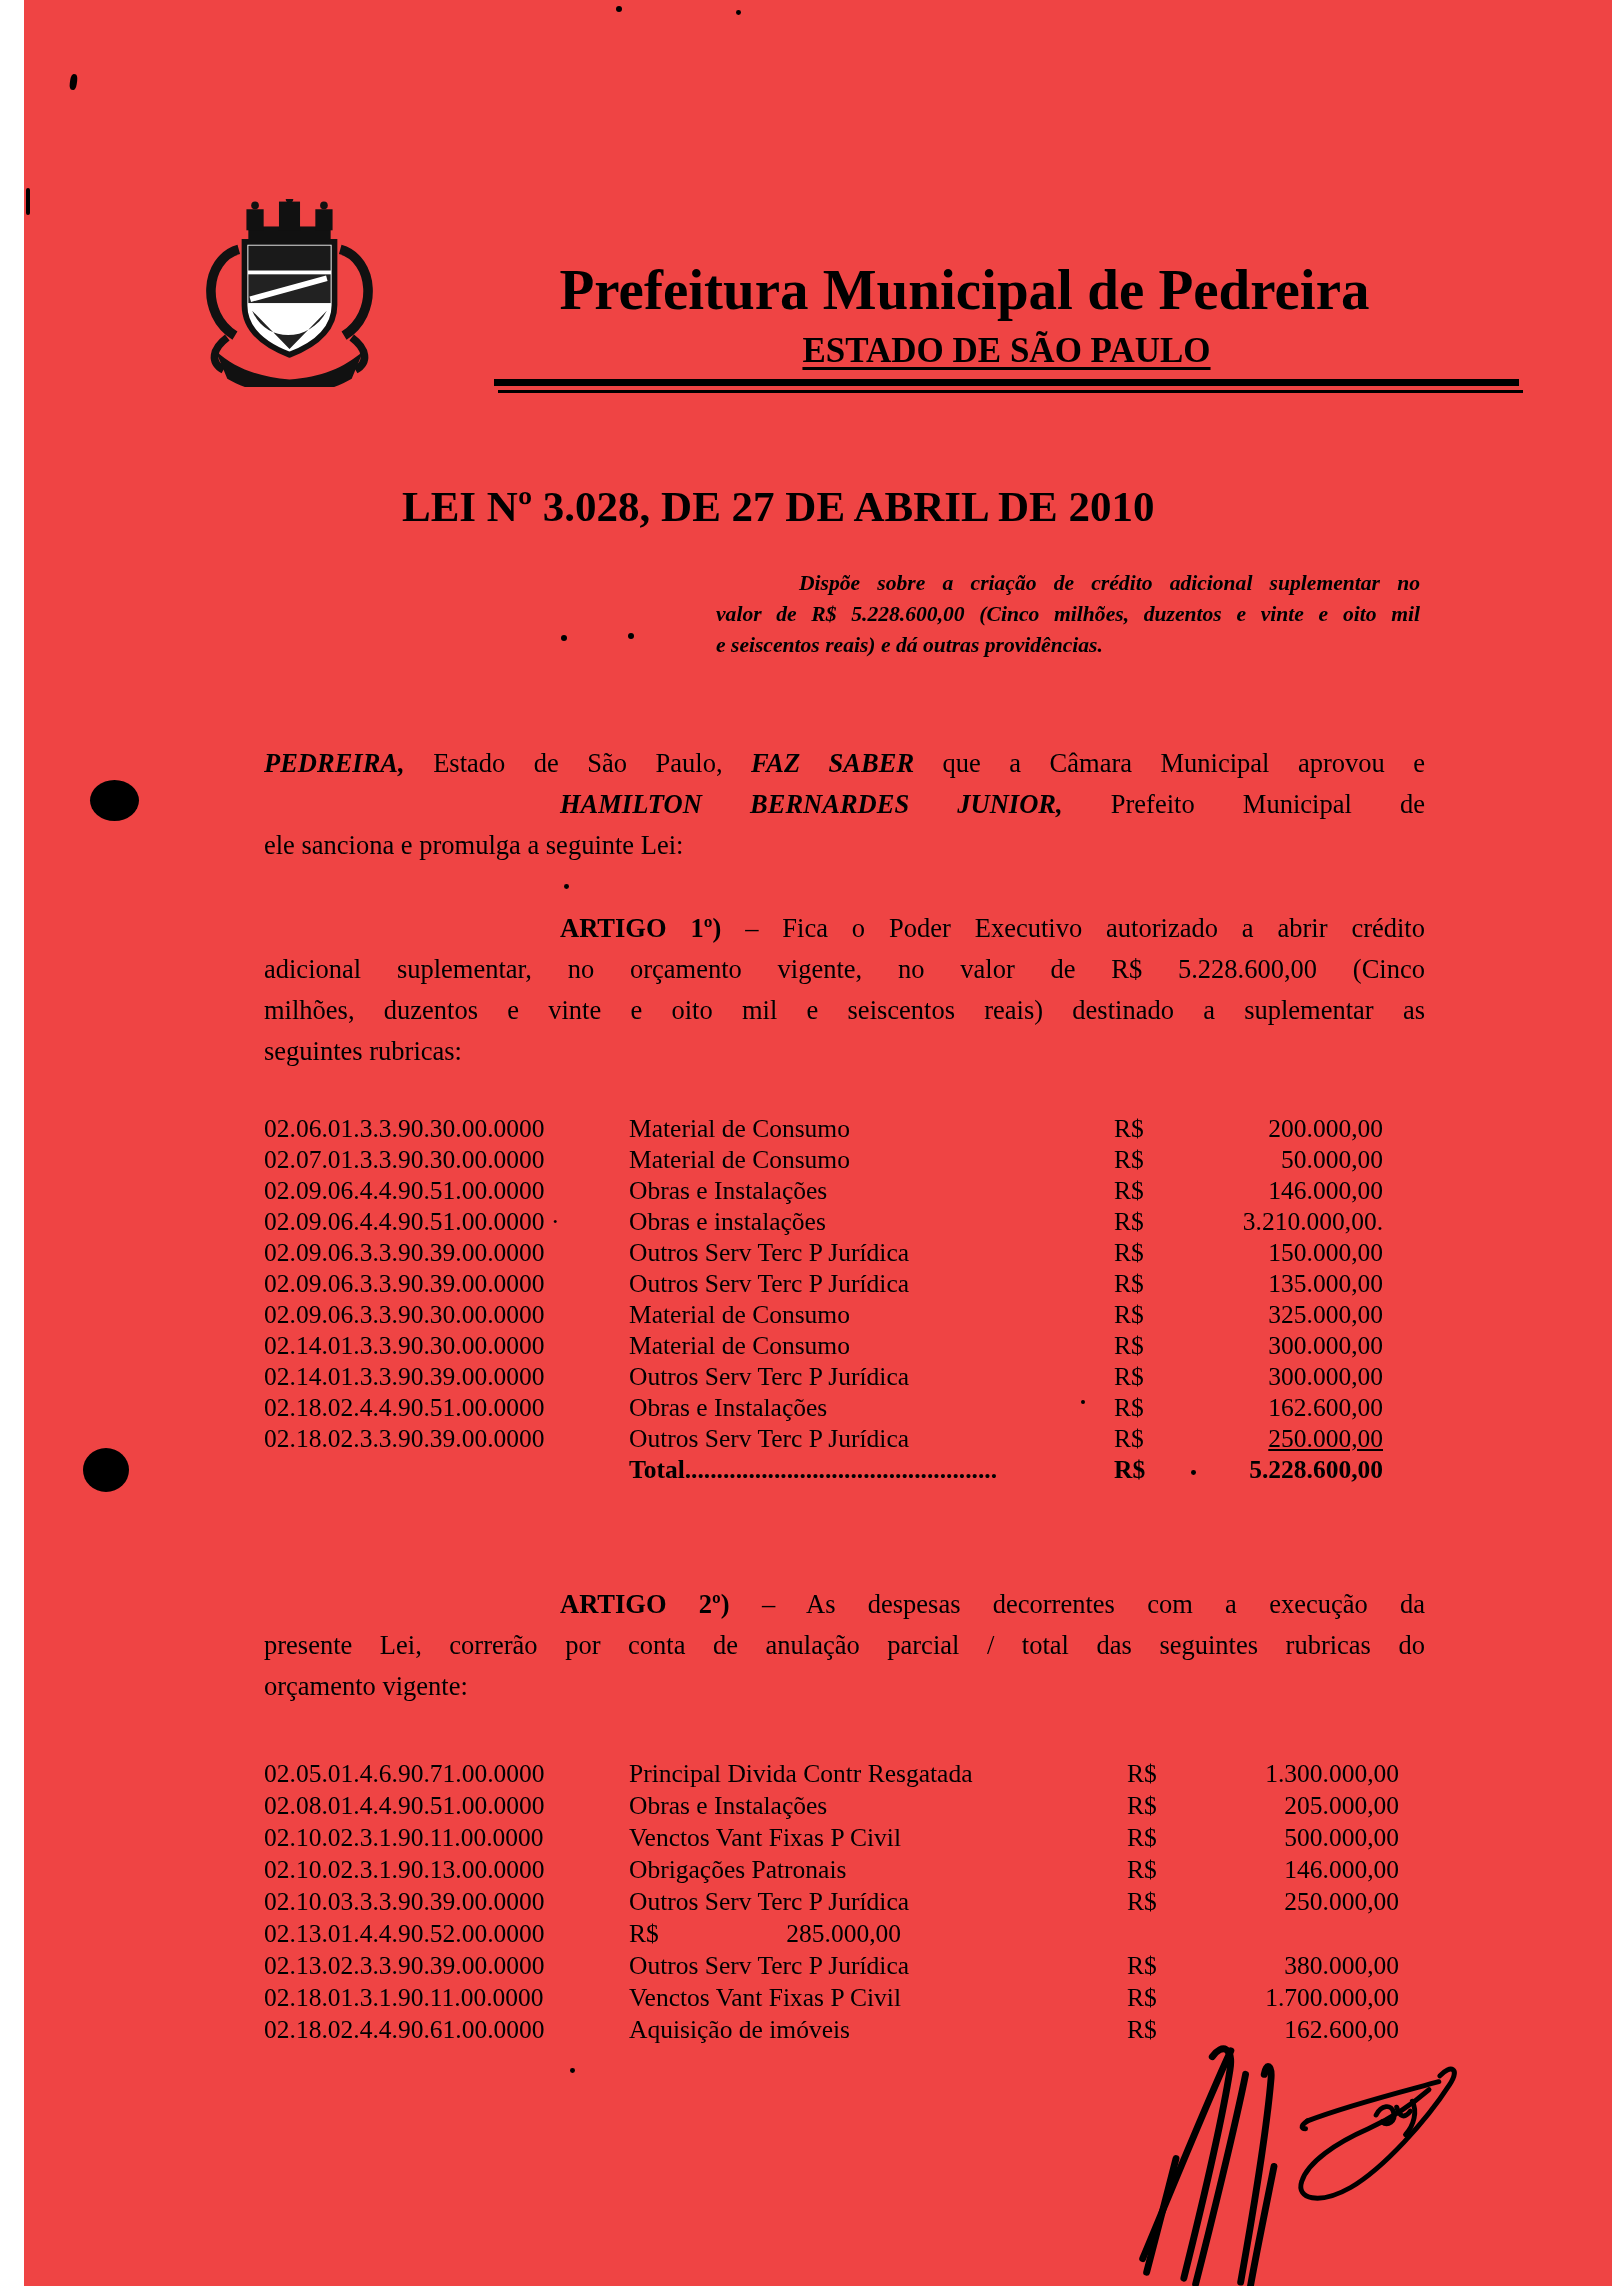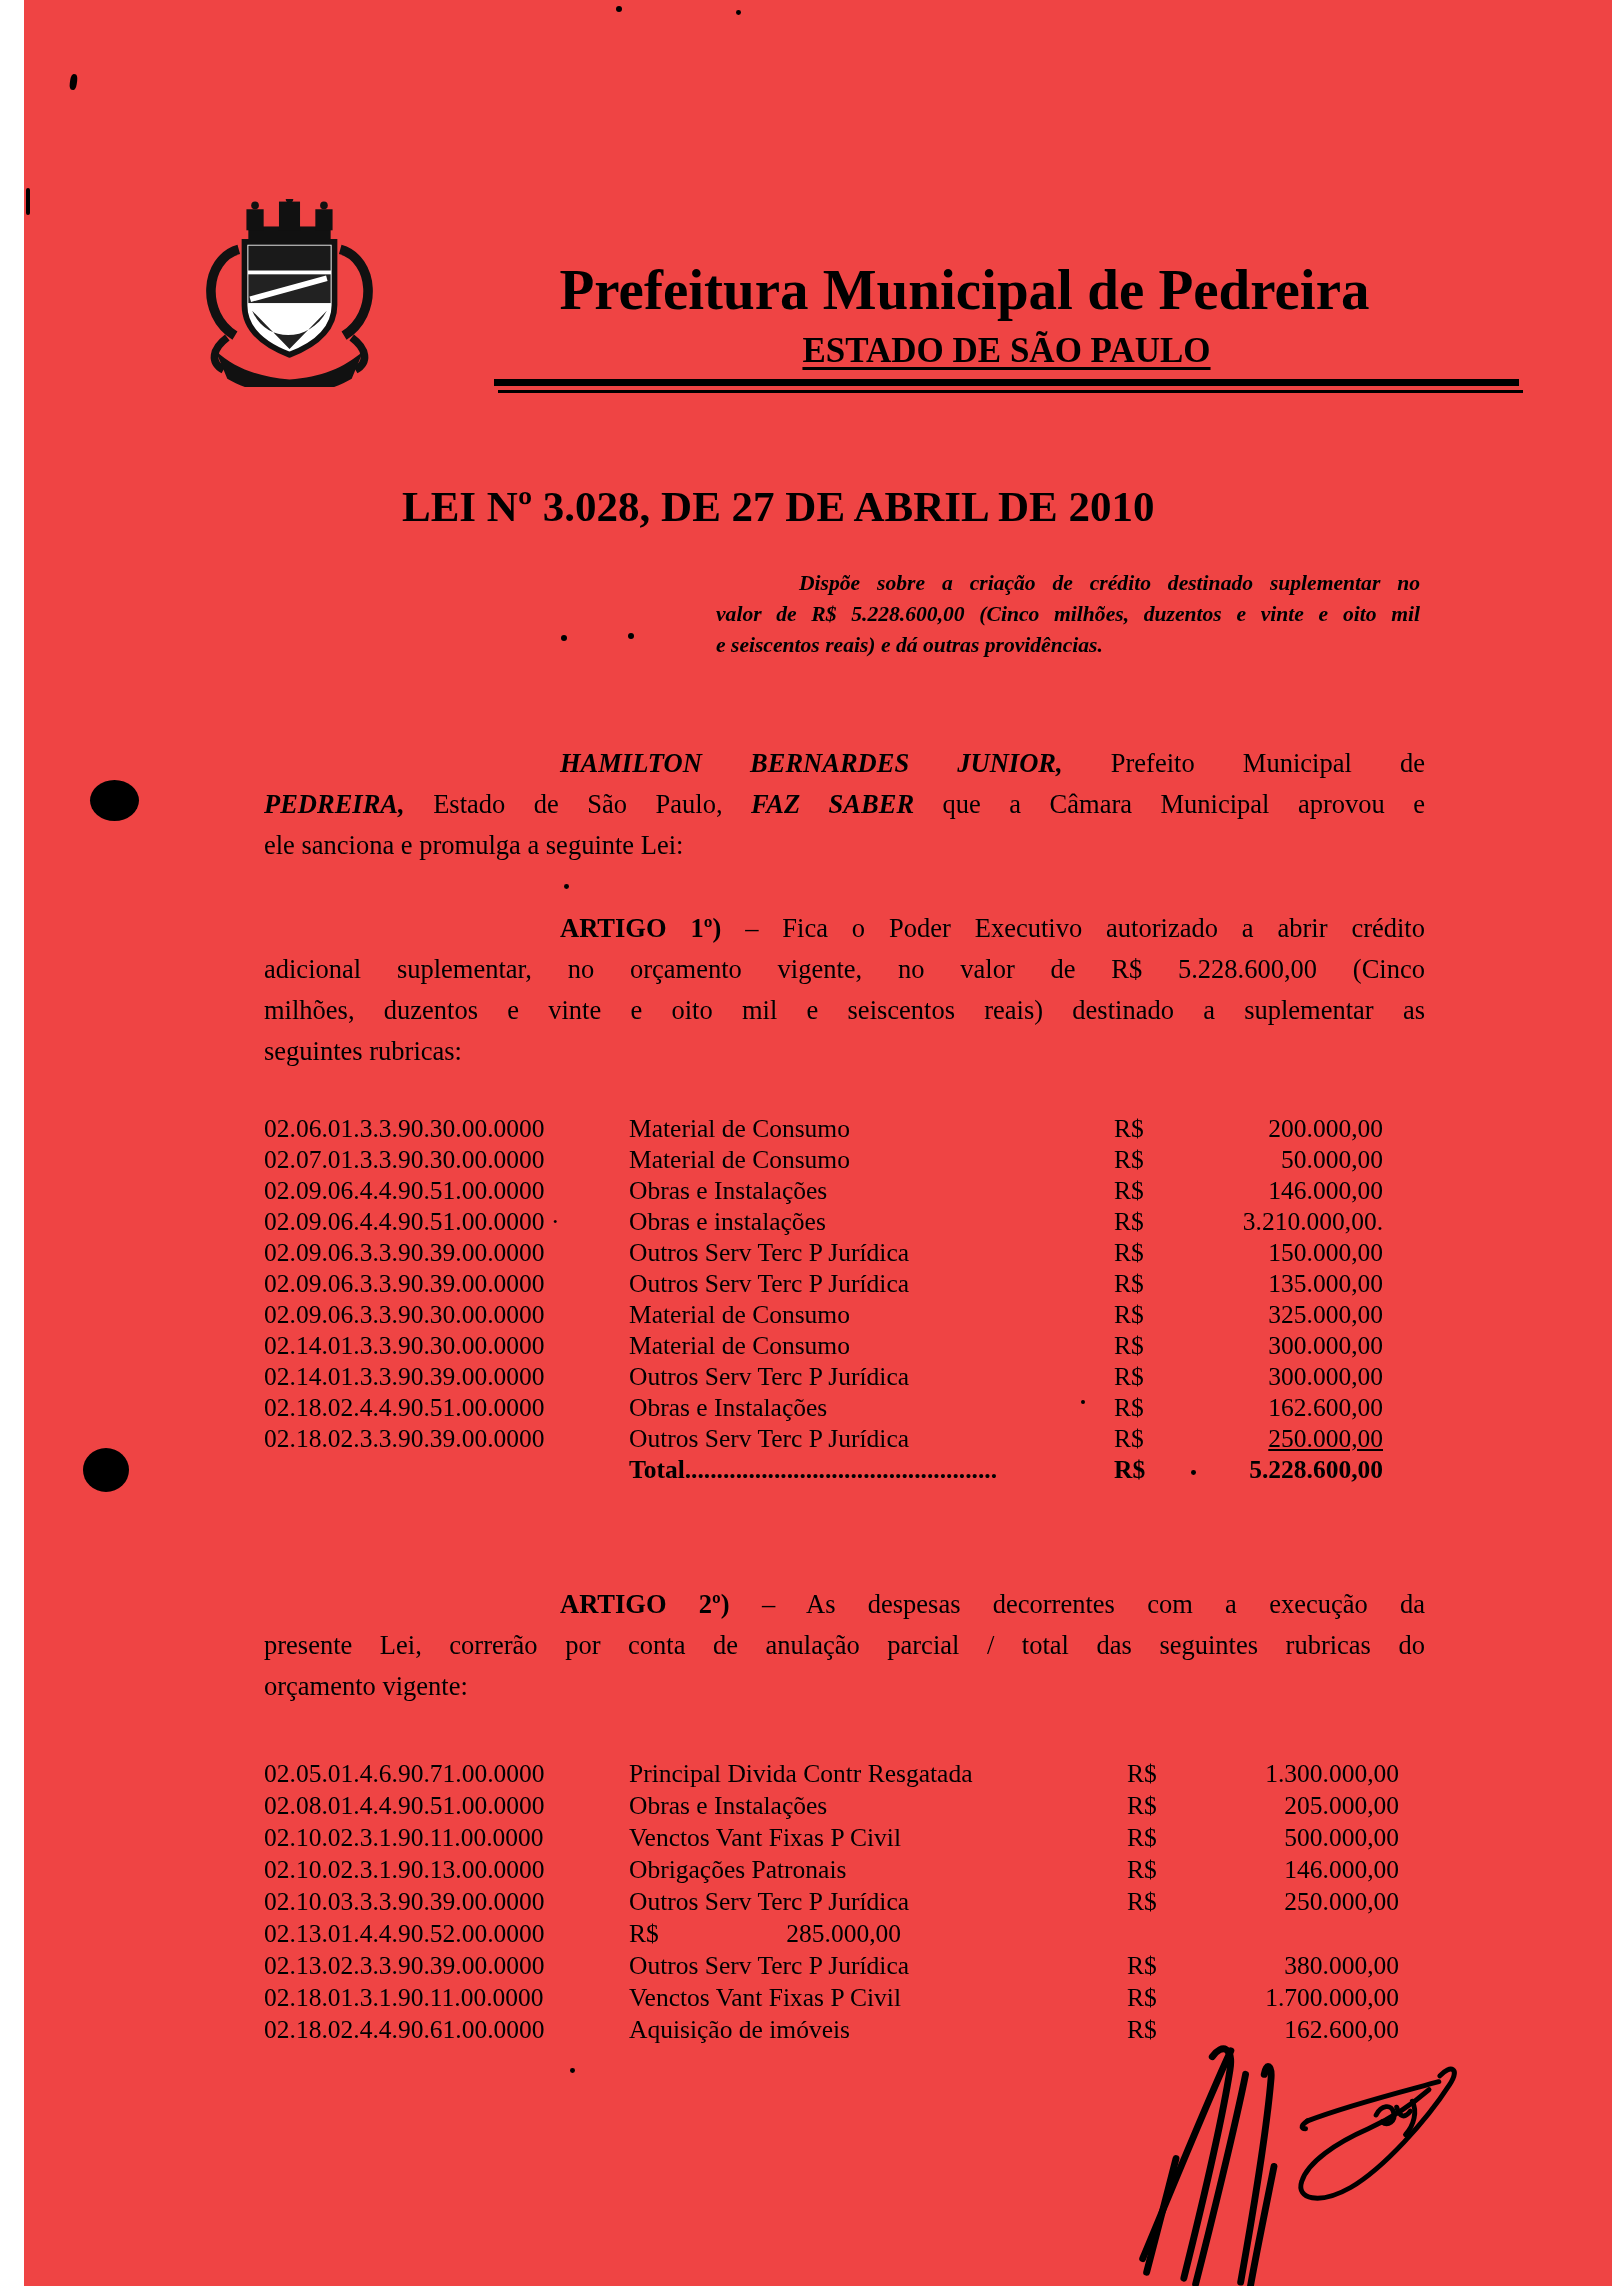--- a/index.html
+++ b/index.html
@@ -97,28 +97,28 @@
   </svg>
 
   <div class="org-name">Prefeitura Municipal de Pedreira</div>
   <div class="state-line">ESTADO DE SÃO PAULO</div>
   <div class="rule-thick"></div>
   <div class="rule-thin"></div>
 
   <div class="law-title">LEI Nº 3.028, DE 27 DE ABRIL DE 2010</div>
 
   <div class="summary">
-    <div class="jl ind-s">Dispõe sobre a criação de crédito destinado suplementar no</div>
+    <div class="jl ind-s">Dispõe sobre a criação de crédito adicional suplementar no</div>
     <div class="jl">valor de R$ 5.228.600,00 (Cinco milhões, duzentos e vinte e oito mil</div>
     <div class="last-line">e seiscentos reais) e dá outras providências.</div>
   </div>
 
   <div class="para preamble">
+    <div class="jl"><span class="b-i">PEDREIRA,</span><span> Estado de São Paulo, </span><span class="b-i">FAZ SABER</span><span> que a Câmara Municipal aprovou e</span></div>
     <div class="jl ind"><span class="b-i">HAMILTON BERNARDES JUNIOR,</span><span> Prefeito Municipal de</span></div>
-    <div class="jl"><span class="b-i">PEDREIRA,</span><span> Estado de São Paulo, </span><span class="b-i">FAZ SABER</span><span> que a Câmara Municipal aprovou e</span></div>
     <div class="last-line">ele sanciona e promulga a seguinte Lei:</div>
   </div>
 
   <div class="para article1">
     <div class="jl ind"><span class="b">ARTIGO 1º)</span><span> – Fica o Poder Executivo autorizado a abrir crédito</span></div>
     <div class="jl">adicional suplementar, no orçamento vigente, no valor de R$ 5.228.600,00 (Cinco</div>
     <div class="jl">milhões, duzentos e vinte e oito mil e seiscentos reais) destinado a suplementar as</div>
     <div class="last-line">seguintes rubricas:</div>
   </div>
 

